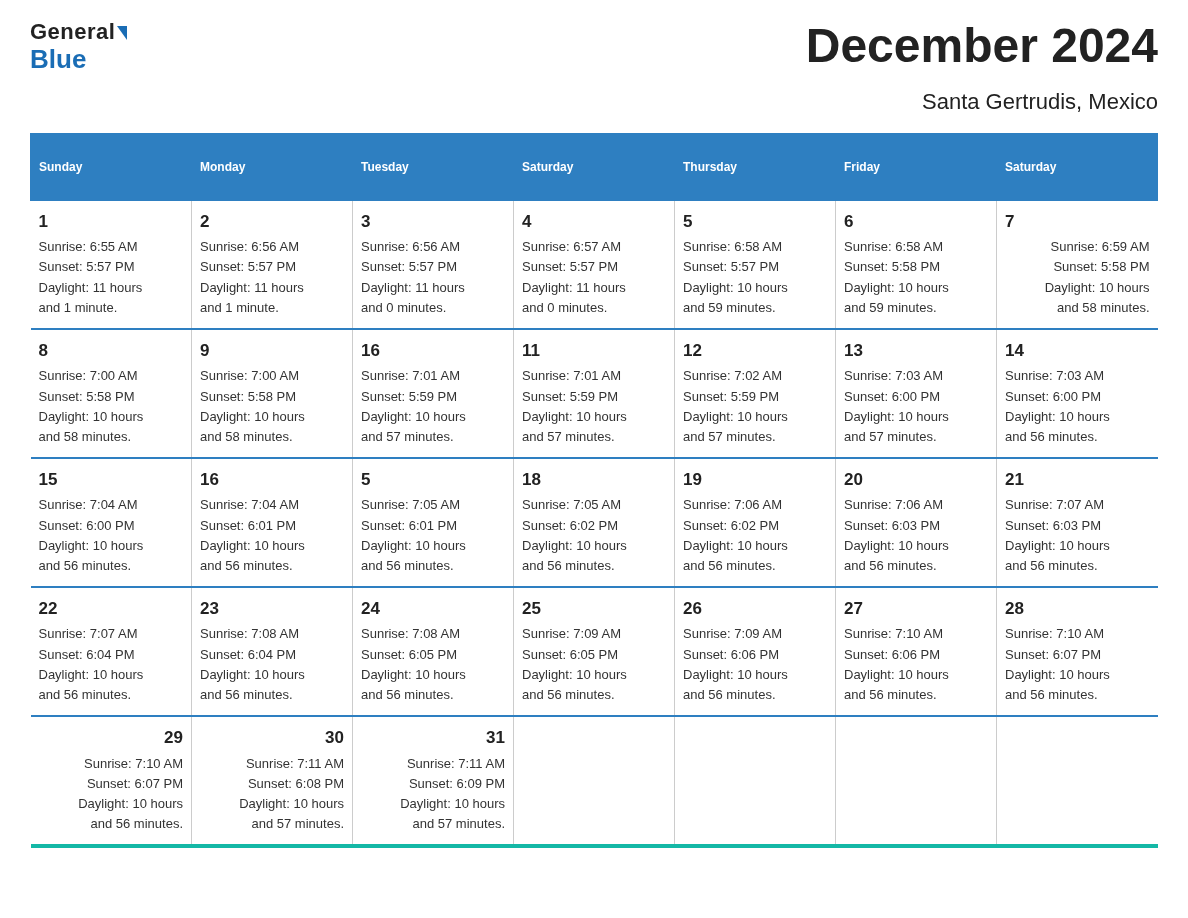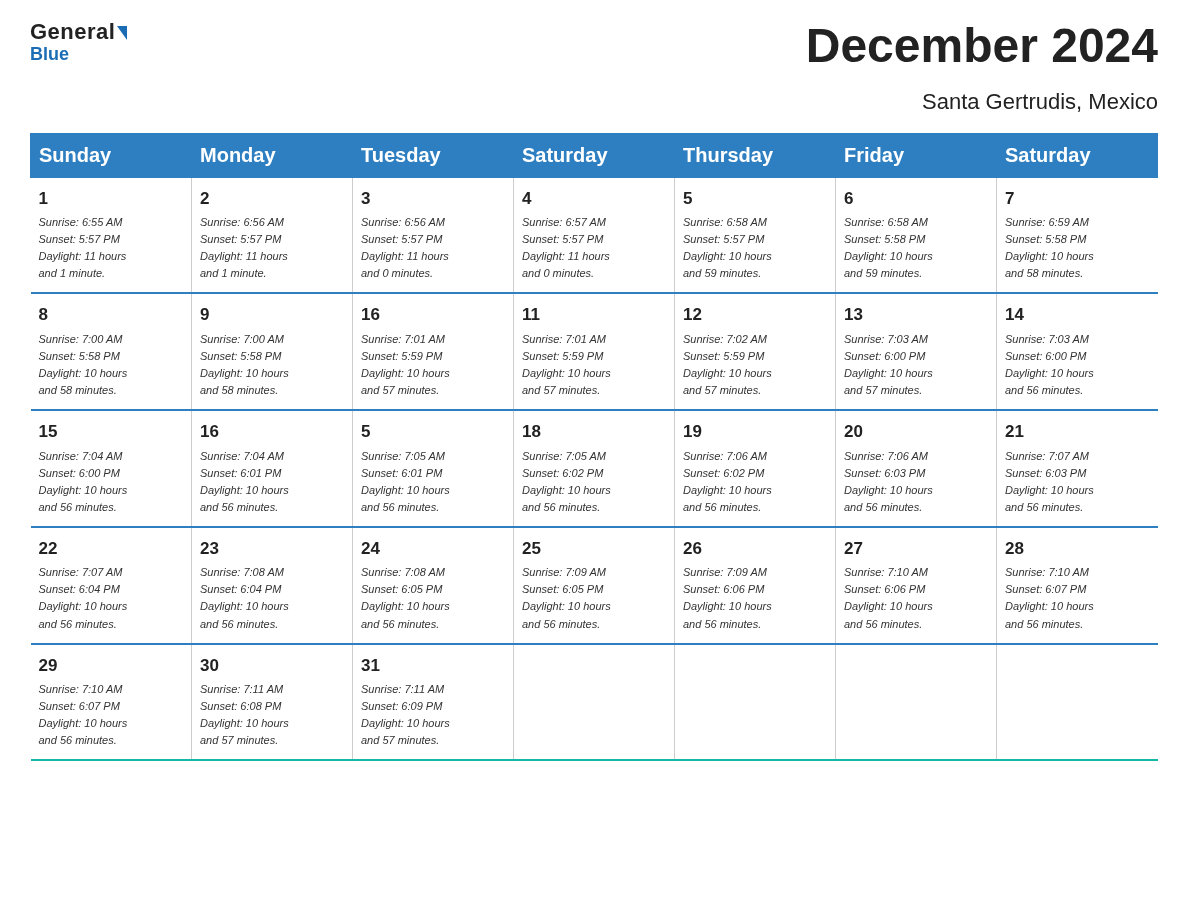--- a/index.html
+++ b/index.html
@@ -34,21 +34,21 @@
       display: inline-block;
       width: 0;
       height: 0;
       border-left: 10px solid transparent;
       border-right: 0px solid transparent;
       border-top: 14px solid #1a6db5;
       margin-left: 2px;
       vertical-align: middle;
     }
     .logo-line2 {
-      font-size: 18px;
+      font-size: 26px;
       font-weight: bold;
       color: #1a6db5;
     }
     .title-block {
       text-align: right;
     }
     .title-block h1 {
       font-size: 48px;
       font-weight: bold;
       color: #222;
@@ -63,22 +63,22 @@
     table {
       width: 100%;
       border-collapse: collapse;
       table-layout: fixed;
     }
     thead tr {
       background-color: #2e7fc1;
       color: #fff;
     }
     thead th {
-      padding: 10px 8px;
-      font-size: 20px;
+      padding: 26px 8px;
+      font-size: 12px;
       font-weight: bold;
       text-align: left;
       border: 1px solid #2e7fc1;
     }
     tbody tr {
       border-bottom: 2px solid #2e7fc1;
     }
     tbody td {
       padding: 8px 8px 10px 8px;
       vertical-align: top;
@@ -92,27 +92,27 @@
       border-right: none;
     }
     .day-number {
       font-size: 17px;
       font-weight: bold;
       display: block;
       margin-bottom: 3px;
       color: #222;
     }
     .day-info {
-      font-size: 11px;
+      font-size: 13px;
       color: #333;
       line-height: 1.55;
-      font-style: italic;
     }
     tbody tr:last-child {
-      border-bottom: 2px solid #14b8a6;
+      border-bottom: 4px solid #14b8a6;
+      text-align: right;
     }
   </style>
 </head>
 <body>
 
 <div class="header">
   <div class="logo">
     <div class="logo-text">
       General<span class="logo-triangle"></span>
     </div>
@@ -175,21 +175,21 @@
         </td>
         <td>
           <span class="day-number">6</span>
           <div class="day-info" style="white-space: pre-line;">Sunrise: 6:58 AM
 Sunset: 5:58 PM
 Daylight: 10 hours
 and 59 minutes.</div>
         </td>
         <td>
           <span class="day-number">7</span>
-          <div class="day-info" style="white-space: pre-line;">Sunrise: 6:59 AM
+          <div class="day-info" style="white-space: pre-line; text-align: right;">Sunrise: 6:59 AM
 Sunset: 5:58 PM
 Daylight: 10 hours
 and 58 minutes.</div>
         </td>
       </tr>
       <tr>
         <td>
           <span class="day-number">8</span>
           <div class="day-info" style="white-space: pre-line;">Sunrise: 7:00 AM
 Sunset: 5:58 PM

